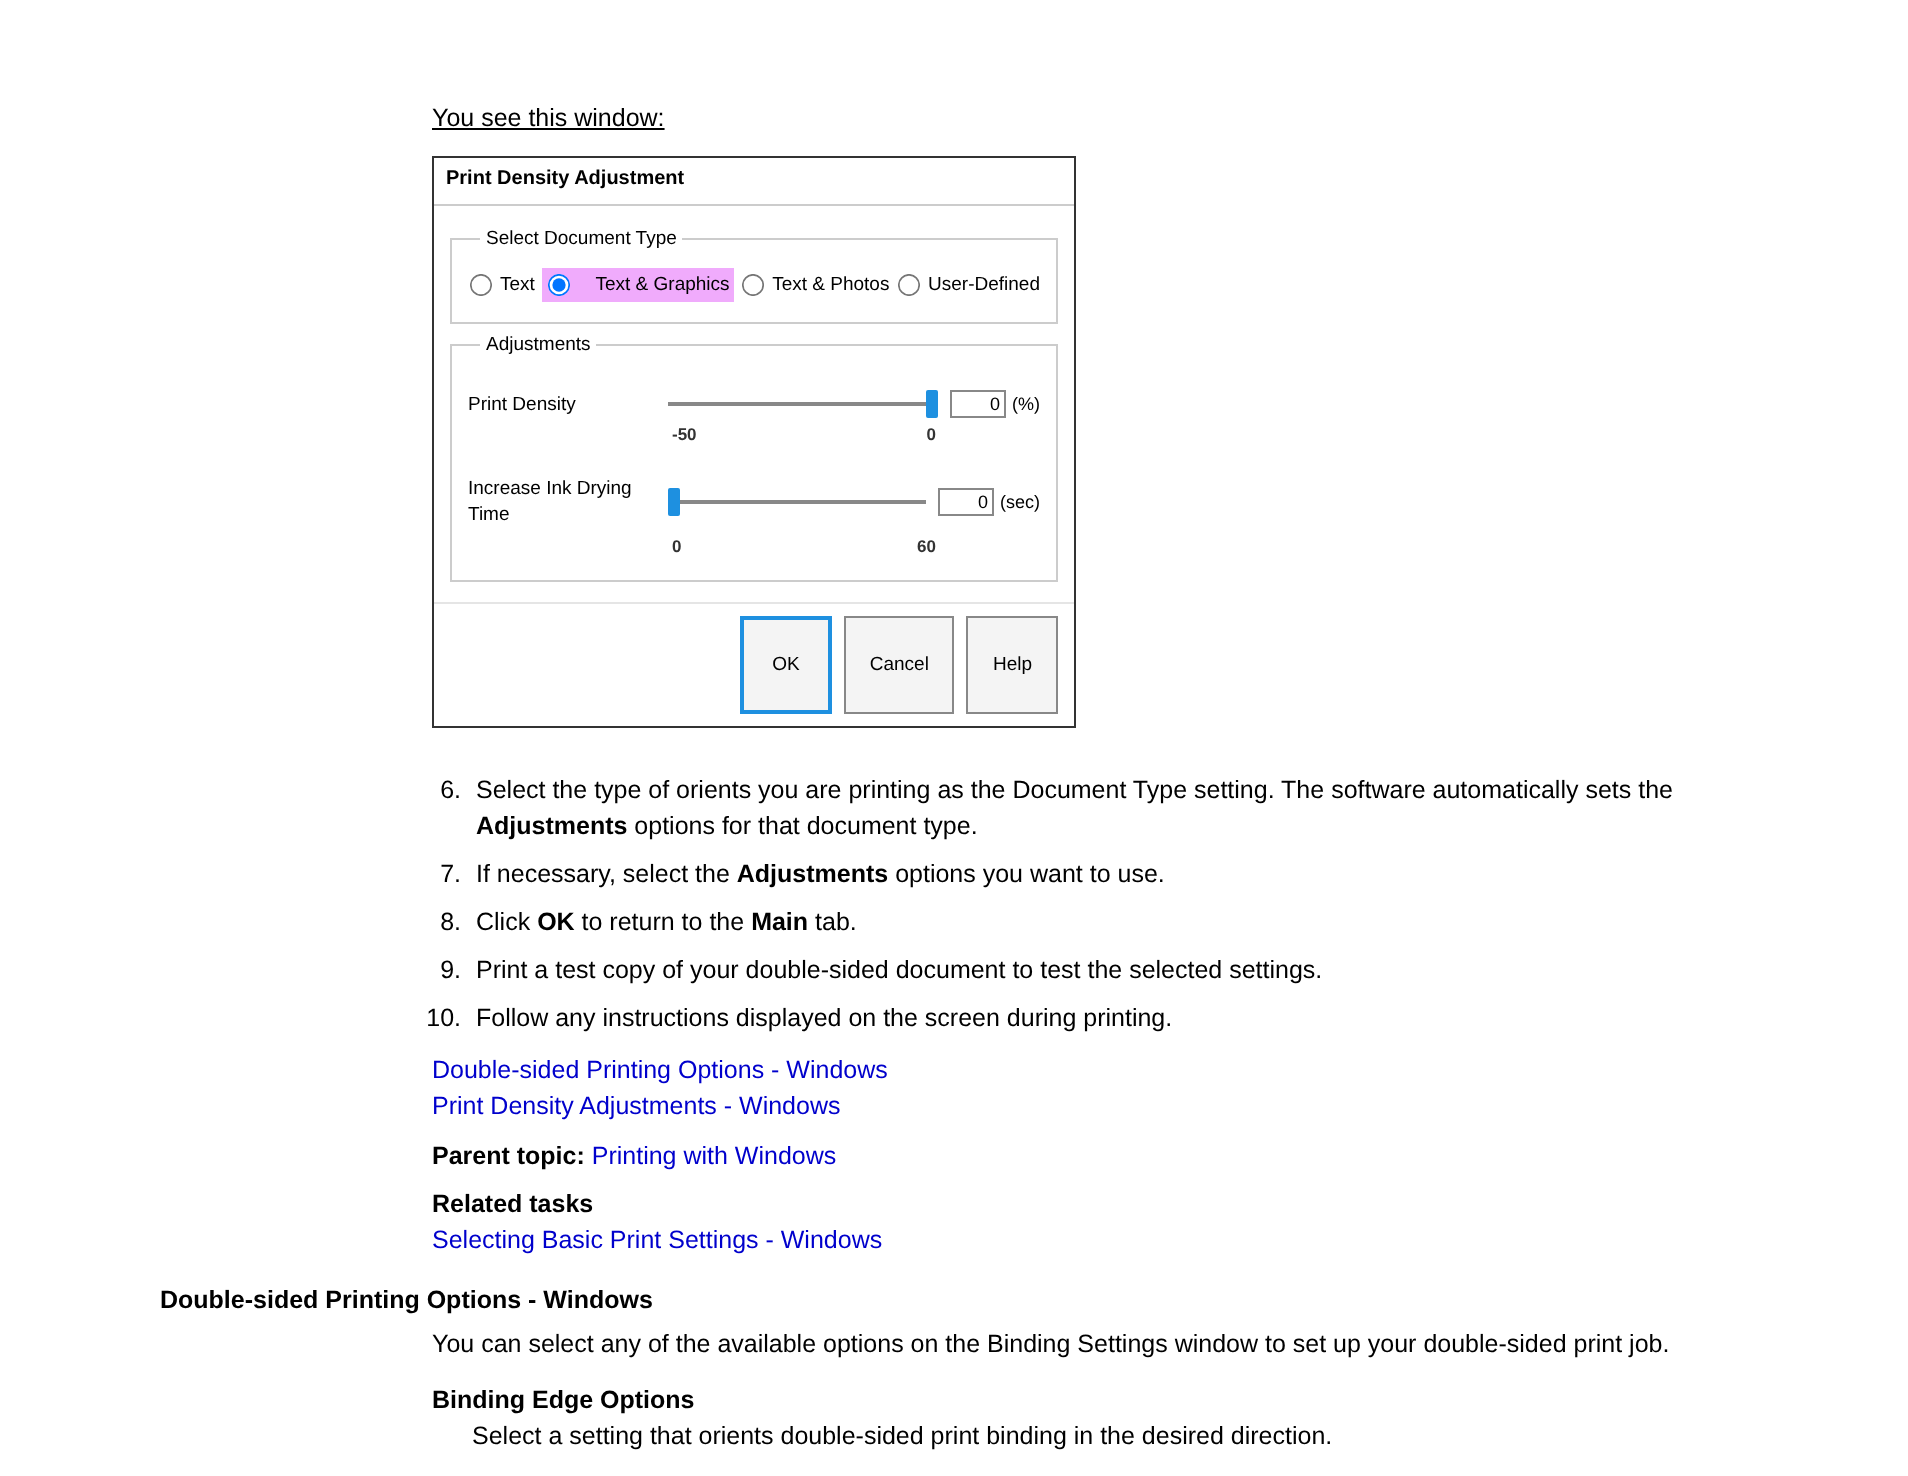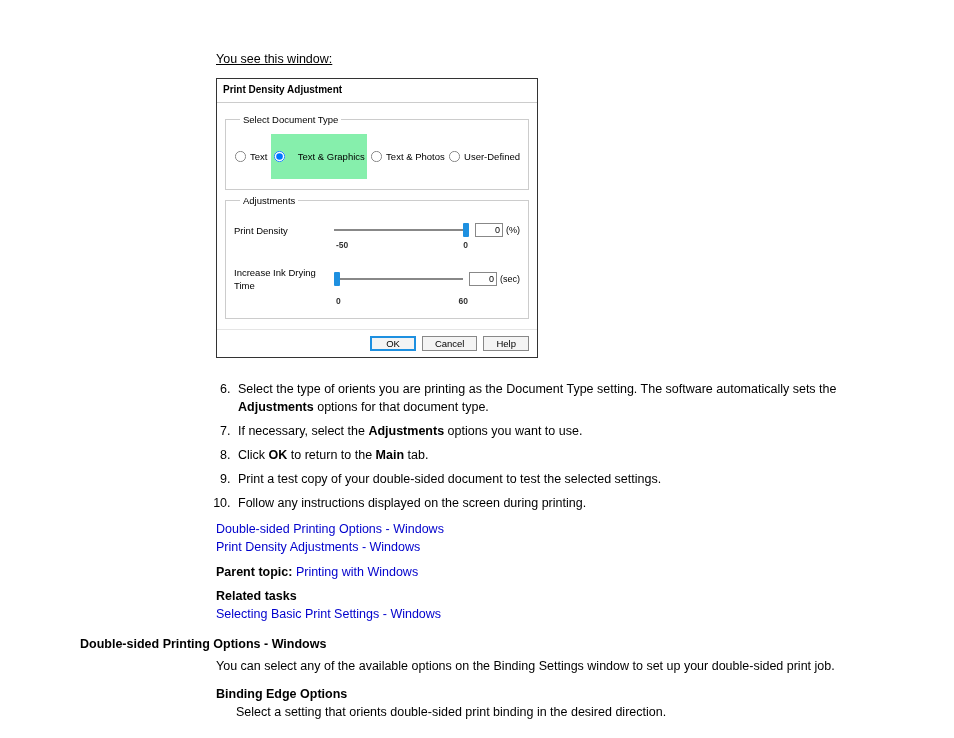--- a/index.html
+++ b/index.html
@@ -40,21 +40,21 @@
   .groupbox-title {
     position: absolute;
     top: -7px; left: 14px;
     background: #fff;
     padding: 0 3px;
     font-size: 9.5px;
   }
   .radio-row { display: flex; justify-content: space-between; }
   .radio-opt { display: flex; align-items: center; gap: 3px; white-space: nowrap; }
   .radio-opt input { margin: 0; transform: scale(0.85); }
-  .radio-opt.selected { background: #86efac; padding: 16px 2px; gap: 12px; }
+  .radio-opt.selected { background: #f0abfc; padding: 2px 2px; gap: 12px; }
   .slider-row { display: flex; align-items: center; margin: 8px 0 2px 0; }
   .slider-label { width: 100px; font-size: 9.5px; }
   .slider-area { flex: 1; position: relative; height: 14px; }
   .track {
     position: absolute; left: 0; right: 0; top: 6px;
     height: 2px; background: #888;
   }
   .thumb {
     position: absolute; top: 0; width: 6px; height: 14px;
     background: #1e90e0; border-radius: 1px;
@@ -70,21 +70,21 @@
     width: 22px; font-size: 9px; text-align: right;
     border: 1px solid #888; padding: 1px 2px; margin-left: 6px;
   }
   .unit { font-size: 9px; margin-left: 3px; }
   .btnrow {
     display: flex; justify-content: flex-end;
     padding: 6px 8px; gap: 6px;
     border-top: 1px solid #e5e5e5;
   }
   .dbtn {
-    font-size: 9.5px; padding: 1px 12px;
+    font-size: 9.5px; padding: 18px 12px;
     border: 1px solid #888; background: #f4f4f4;
   }
   .dbtn.primary { border: 2px solid #1e90e0; padding: 0px 14px; }
   ol.steps { padding-left: 0; margin: 6px 0 8px 0; }
   ol.steps li { margin-bottom: 6px; padding-left: 4px; list-style-position: outside; margin-left: 18px; }
   .link { color: #0000cc; }
   .bold { font-weight: bold; }
   .section-heading { font-weight: bold; margin: 12px 0 4px 0; }
   .subhead { font-weight: bold; }
   .indent-sub { margin-left: 20px; }

